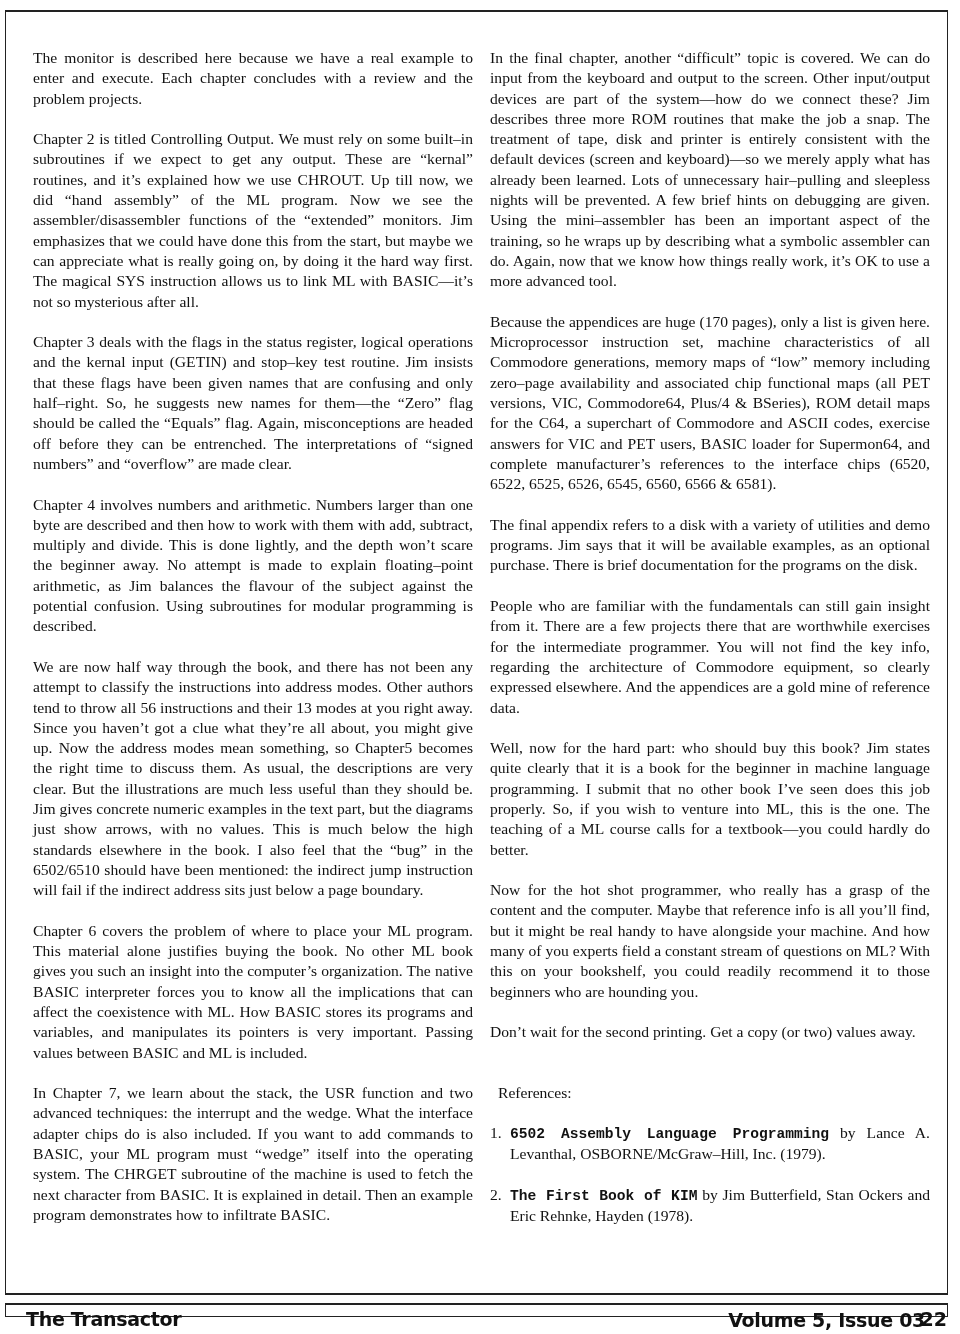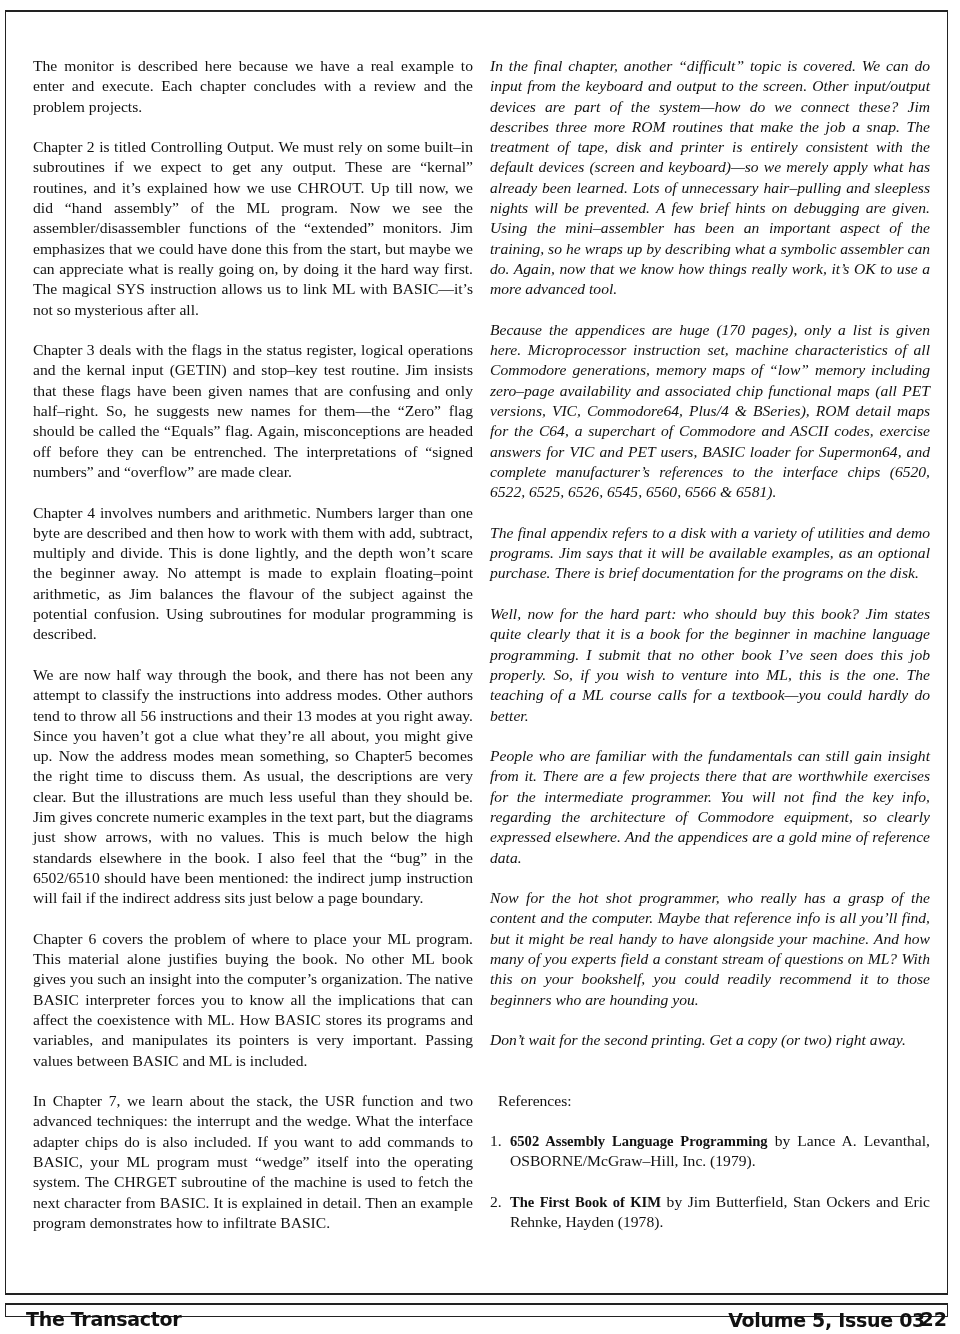--- a/index.html
+++ b/index.html
@@ -21,33 +21,33 @@
       top: 10px;
       width: 943px;
       height: 1285px;
       border: 1.5px solid #222;
       border-top-width: 2px;
       border-bottom-width: 2px;
       box-sizing: border-box;
     }
     .col {
       position: absolute;
-      top: 44px;
+      top: 36px;
       width: 440px;
     }
     .col-left { left: 27px; }
     .col-right { left: 484px; }
     .para {
       margin: 0 0 20.3px 0;
       font-size: 15.6px;
       line-height: 20.3px;
       text-align: justify;
       hyphens: none;
     }
-    .col-right .para { line-height: 20.3px; font-style: italic; }
+    .col-right .para { line-height: 20.3px; }
     .spacer-extra { height: 20px; }
     .references-heading {
       margin: 0 0 20px 8px;
       font-size: 15.6px;
       line-height: 20.3px;
     }
     .ref-list {
       margin: 0;
       padding: 0;
       list-style: none;
@@ -60,21 +60,21 @@
       line-height: 20.3px;
       text-align: justify;
     }
     .ref-num {
       position: absolute;
       left: 0;
       top: 0;
     }
     .ref-title {
       font-weight: bold;
-      font-family: Liberation Serif, serif;
+      font-family: Liberation Mono, monospace;
       font-size: 14.6px;
     }
     .footer-bar {
       position: absolute;
       left: 5px;
       top: 1303px;
       width: 943px;
       height: 14px;
       border: 1.5px solid #222;
       border-top-width: 2px;
@@ -116,24 +116,24 @@
     <p class="para">Chapter 4 involves numbers and arithmetic. Numbers larger than one byte are described and then how to work with them with add, subtract, multiply and divide. This is done lightly, and the depth won’t scare the beginner away. No attempt is made to explain floating–point arithmetic, as Jim balances the flavour of the subject against the potential confusion. Using subroutines for modular programming is described.</p>
     <p class="para">We are now half way through the book, and there has not been any attempt to classify the instructions into address modes. Other authors tend to throw all 56 instructions and their 13 modes at you right away. Since you haven’t got a clue what they’re all about, you might give up. Now the address modes mean something, so Chapter5 becomes the right time to discuss them. As usual, the descriptions are very clear. But the illustrations are much less useful than they should be. Jim gives concrete numeric examples in the text part, but the diagrams just show arrows, with no values. This is much below the high standards elsewhere in the book. I also feel that the “bug” in the 6502/6510 should have been mentioned: the indirect jump instruction will fail if the indirect address sits just below a page boundary.</p>
     <p class="para">Chapter 6 covers the problem of where to place your ML program. This material alone justifies buying the book. No other ML book gives you such an insight into the computer’s organization. The native BASIC interpreter forces you to know all the implications that can affect the coexistence with ML. How BASIC stores its programs and variables, and manipulates its pointers is very important. Passing values between BASIC and ML is included.</p>
     <p class="para">In Chapter 7, we learn about the stack, the USR function and two advanced techniques: the interrupt and the wedge. What the interface adapter chips do is also included. If you want to add commands to BASIC, your ML program must “wedge” itself into the operating system. The CHRGET subroutine of the machine is used to fetch the next character from BASIC. It is explained in detail. Then an example program demonstrates how to infiltrate BASIC.</p>
   </div>
 
   <div class="col col-right">
     <p class="para">In the final chapter, another “difficult” topic is covered. We can do input from the keyboard and output to the screen. Other input/output devices are part of the system—how do we connect these? Jim describes three more ROM routines that make the job a snap. The treatment of tape, disk and printer is entirely consistent with the default devices (screen and keyboard)—so we merely apply what has already been learned. Lots of unnecessary hair–pulling and sleepless nights will be prevented. A few brief hints on debugging are given. Using the mini–assembler has been an important aspect of the training, so he wraps up by describing what a symbolic assembler can do. Again, now that we know how things really work, it’s OK to use a more advanced tool.</p>
     <p class="para">Because the appendices are huge (170 pages), only a list is given here. Microprocessor instruction set, machine characteristics of all Commodore generations, memory maps of “low” memory including zero–page availability and associated chip functional maps (all PET versions, VIC, Commodore64, Plus/4 &amp; BSeries), ROM detail maps for the C64, a superchart of Commodore and ASCII codes, exercise answers for VIC and PET users, BASIC loader for Supermon64, and complete manufacturer’s references to the interface chips (6520, 6522, 6525, 6526, 6545, 6560, 6566 &amp; 6581).</p>
     <p class="para">The final appendix refers to a disk with a variety of utilities and demo programs. Jim says that it will be available examples, as an optional purchase. There is brief documentation for the programs on the disk.</p>
+    <p class="para">People who are familiar with the fundamentals can still gain insight from it. There are a few projects there that are worthwhile exercises for the intermediate programmer. You will not find the key info, regarding the architecture of Commodore equipment, so clearly expressed elsewhere. And the appendices are a gold mine of reference data.</p>
     <p class="para">Well, now for the hard part: who should buy this book? Jim states quite clearly that it is a book for the beginner in machine language programming. I submit that no other book I’ve seen does this job properly. So, if you wish to venture into ML, this is the one. The teaching of a ML course calls for a textbook—you could hardly do better.</p>
-    <p class="para">People who are familiar with the fundamentals can still gain insight from it. There are a few projects there that are worthwhile exercises for the intermediate programmer. You will not find the key info, regarding the architecture of Commodore equipment, so clearly expressed elsewhere. And the appendices are a gold mine of reference data.</p>
     <p class="para">Now for the hot shot programmer, who really has a grasp of the content and the computer. Maybe that reference info is all you’ll find, but it might be real handy to have alongside your machine. And how many of you experts field a constant stream of questions on ML? With this on your bookshelf, you could readily recommend it to those beginners who are hounding you.</p>
-    <p class="para">Don’t wait for the second printing. Get a copy (or two) right away.</p>
+    <p class="para">Don’t wait for the second printing. Get a copy (or two) values away.</p>
     <div class="spacer-extra"></div>
 
     <p class="references-heading">References:</p>
     <ol class="ref-list">
       <li class="ref-item">
         <span class="ref-num">1.</span>
         <span class="ref-title">6502 Assembly Language Programming</span><span> by Lance A. Levanthal, OSBORNE/McGraw–Hill, Inc. (1979).</span>
       </li>
       <li class="ref-item">
         <span class="ref-num">2.</span>

